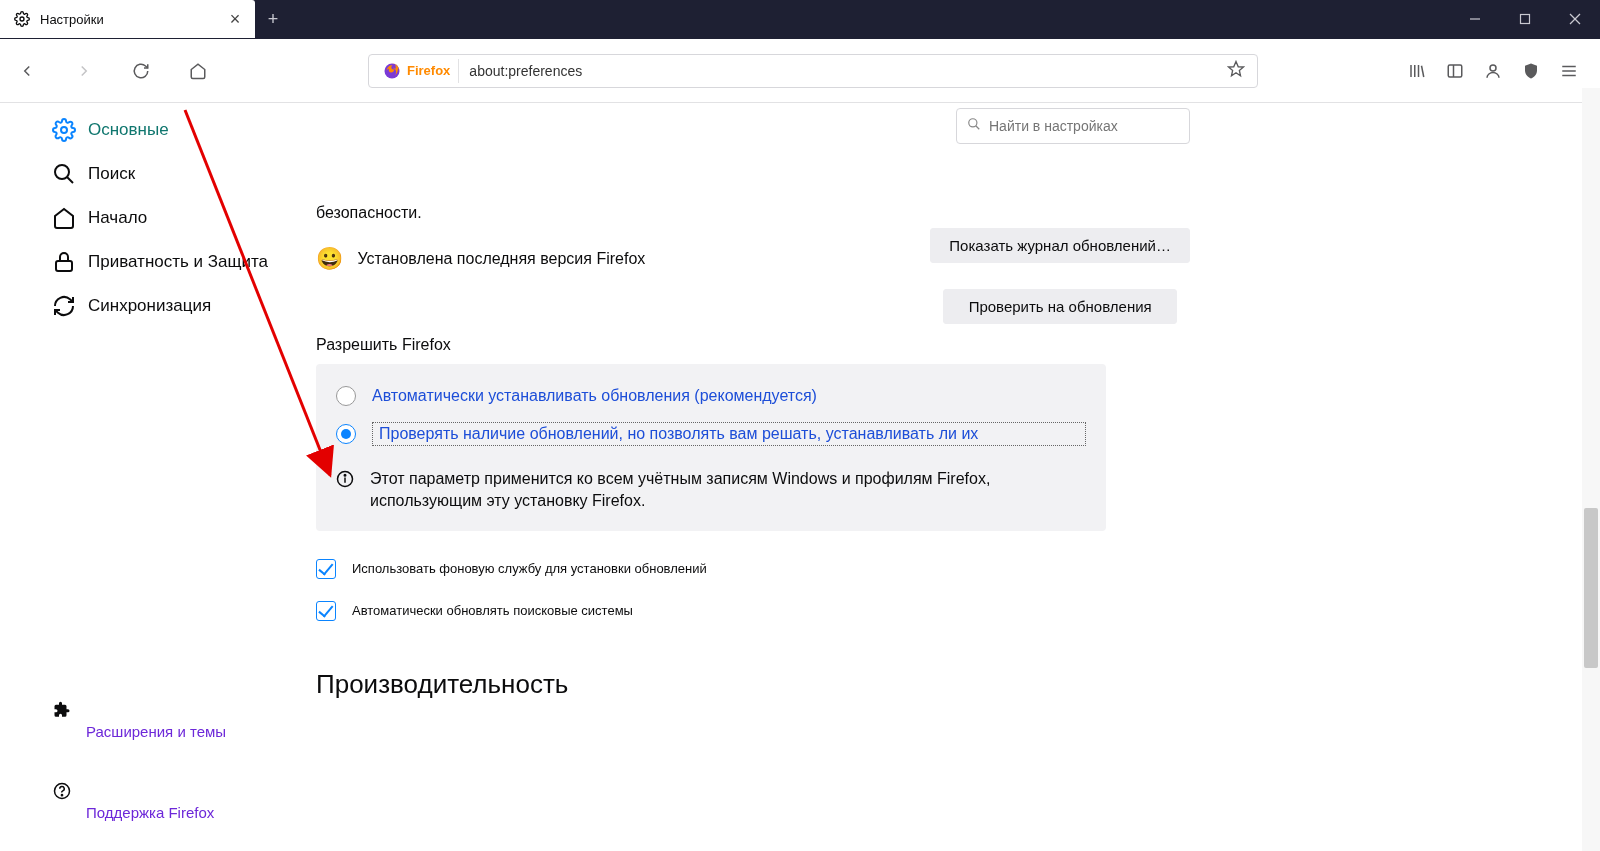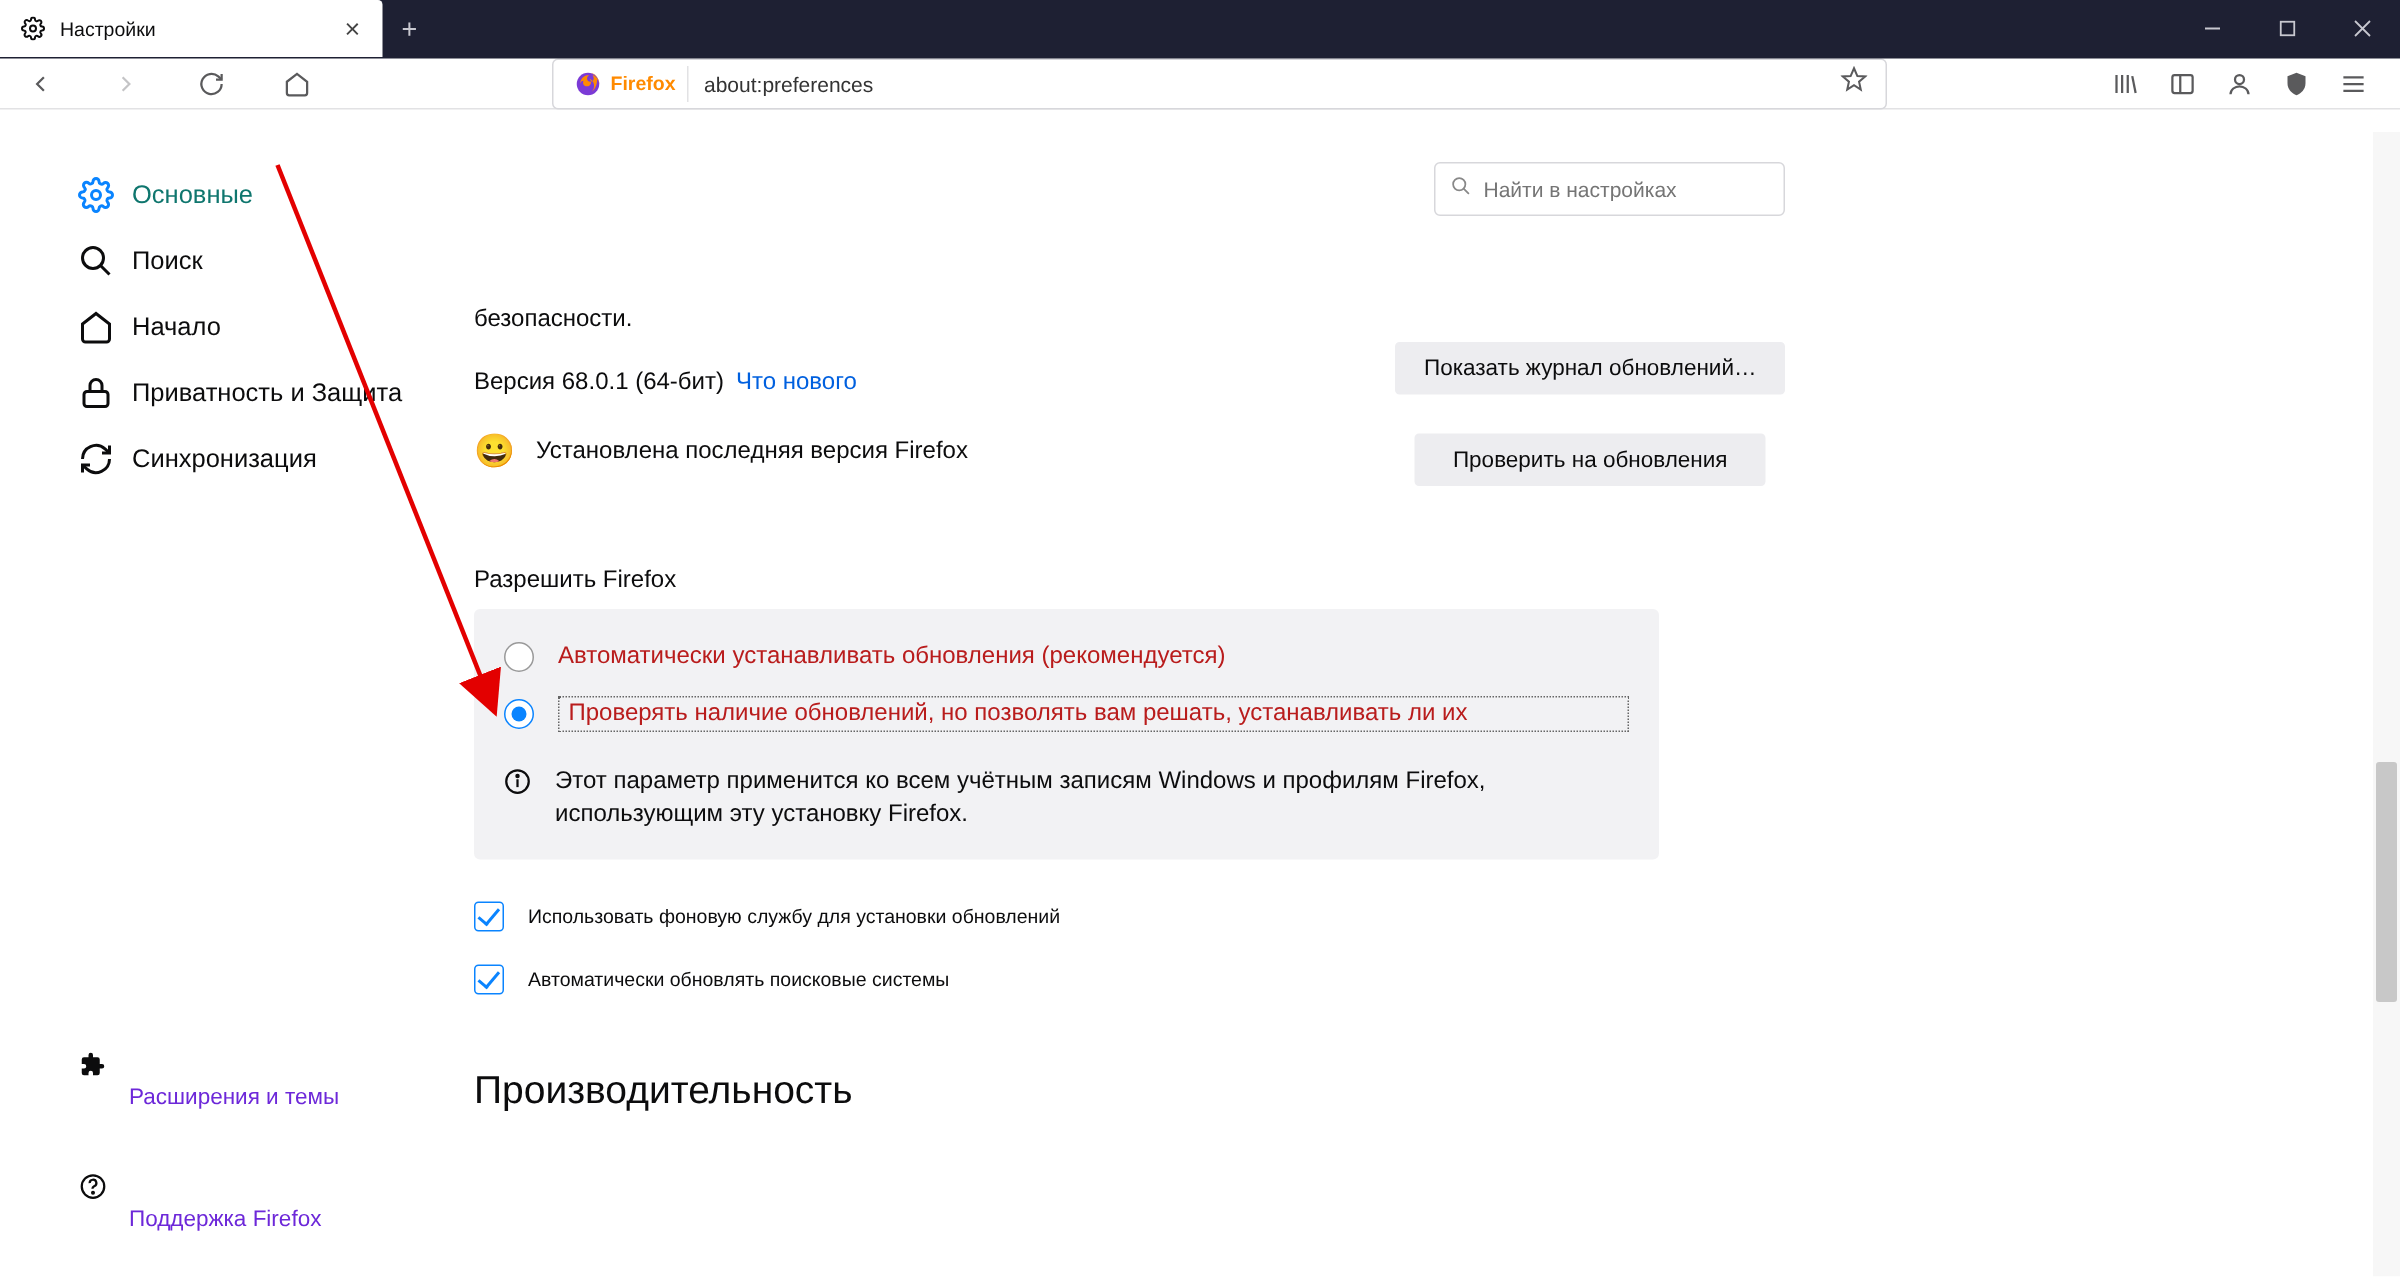--- a/index.html
+++ b/index.html
@@ -10,21 +10,21 @@
 .tab { display: flex; align-items: center; background: #fff; border-top-right-radius: 3px; height: 38px; padding: 0 10px 0 14px; width: 255px; position: relative; }
 .tab-icon { width: 16px; height: 16px; margin-right: 10px; }
 .tab-title { font-size: 13px; color: #0c0c0d; flex: 1; }
 .tab-close { width: 20px; height: 20px; display: flex; align-items: center; justify-content: center; color: #444; font-size: 18px; cursor: pointer; }
 .new-tab { width: 36px; display: flex; align-items: center; justify-content: center; color: #c8c8d0; font-size: 18px; cursor: pointer; }
 .window-controls { position: absolute; right: 0; top: 0; display: flex; height: 38px; }
 .win-btn { width: 50px; display: flex; align-items: center; justify-content: center; color: #c8c8d0; cursor: pointer; }
 .win-btn svg { stroke: currentColor; fill: none; }
 
 
-.navbar { height: 34px; background: #fff; border-bottom: 1px solid #e2e2e4; display: flex; align-items: center; padding: 0 10px; gap: 23px; }
+.navbar { height: 64px; background: #fff; border-bottom: 1px solid #e2e2e4; display: flex; align-items: center; padding: 0 10px; gap: 23px; }
 .nav-btn { width: 34px; height: 34px; display: flex; align-items: center; justify-content: center; color: #5a5a5c; border-radius: 4px; cursor: pointer; }
 .nav-btn.disabled { color: #c4c4c6; }
 .urlbar { flex: 0 0 890px; margin-left: 130px; height: 34px; border: 1px solid #d7d7db; border-radius: 4px; display: flex; align-items: center; padding: 0 6px; gap: 6px; background: #fff; }
 .urlbar-identity { display: flex; align-items: center; gap: 6px; padding: 0 8px; border-right: 1px solid #e2e2e4; height: 24px; }
 .urlbar-identity-text { color: #ff8a00; font-size: 13px; font-weight: 600; }
 .urlbar-input { flex: 1; border: none; outline: none; font-size: 14px; color: #333; background: transparent; padding-left: 4px; }
 .urlbar-star { color: #5a5a5c; padding: 0 6px; cursor: pointer; }
 .toolbar-right { margin-left: auto; display: flex; align-items: center; gap: 4px; padding-right: 4px; }
 
 
@@ -56,21 +56,21 @@
 
 .right-buttons { position: absolute; top: 140px; right: 410px; display: flex; flex-direction: column; gap: 26px; align-items: center; }
 .btn { background: #ededf0; border: 1px solid #ededf0; padding: 8px 18px; font-size: 15px; color: #0c0c0d; border-radius: 3px; cursor: pointer; min-width: 234px; text-align: center; }
 
 .subheading { font-size: 16px; color: #0c0c0d; margin-top: 64px; margin-bottom: 10px; }
 .radio-group { background: #f2f2f4; border-radius: 4px; padding: 14px 20px 18px; }
 .radio-row { display: flex; align-items: center; gap: 16px; padding: 8px 0; cursor: pointer; }
 .radio { width: 20px; height: 20px; border: 1.5px solid #999; border-radius: 50%; display: flex; align-items: center; justify-content: center; flex-shrink: 0; background: #fff; }
 .radio.checked { border-color: #0a84ff; }
 .radio.checked::after { content: ""; width: 10px; height: 10px; background: #0a84ff; border-radius: 50%; }
-.radio-label { font-size: 16px; color: #b91c1c; }
+.radio-label { font-size: 16px; color: #1d4ed8; }
 .radio-label.focused { border: 1px dotted #666; padding: 2px 6px; flex: 1; }
 .info-row { display: flex; gap: 14px; margin-top: 14px; }
 .info-icon { width: 20px; height: 20px; flex-shrink: 0; color: #0c0c0d; margin-top: 2px; }
 .info-text { font-size: 16px; color: #0c0c0d; line-height: 1.4; }
 
 .check-row { display: flex; align-items: center; gap: 16px; padding: 8px 0; margin-top: 20px; cursor: pointer; }
 .check-row + .check-row { margin-top: 6px; }
 .checkbox { width: 20px; height: 20px; border: 1.5px solid #0a84ff; border-radius: 3px; display: flex; align-items: center; justify-content: center; flex-shrink: 0; }
 .checkbox.checked::after { content: ""; width: 12px; height: 6px; border-left: 2.5px solid #0a84ff; border-bottom: 2.5px solid #0a84ff; transform: rotate(-50deg) translate(1px,-1px); }
 .check-label { font-size: 13px; color: #0c0c0d; }
@@ -281,24 +281,20 @@
       </div>
     </div>
 
     <div class="right-buttons">
       <button class="btn">Показать журнал обновлений…</button>
       <button class="btn">Проверить на обновления</button>
     </div>
 
     <div class="section">
       <div class="partial-text">безопасности.</div>
-      <div class="version-row">
-        <span>Версия 68.0.1 (64-бит)</span>
-        <a class="link">Что нового</a>
-      </div>
       <div class="status-row">
         <span class="emoji">😀</span>
         <span>Установлена последняя версия Firefox</span>
       </div>
 
       <div class="subheading">Разрешить Firefox</div>
 
       <div class="radio-group">
         <label class="radio-row">
           <span class="radio"></span>

